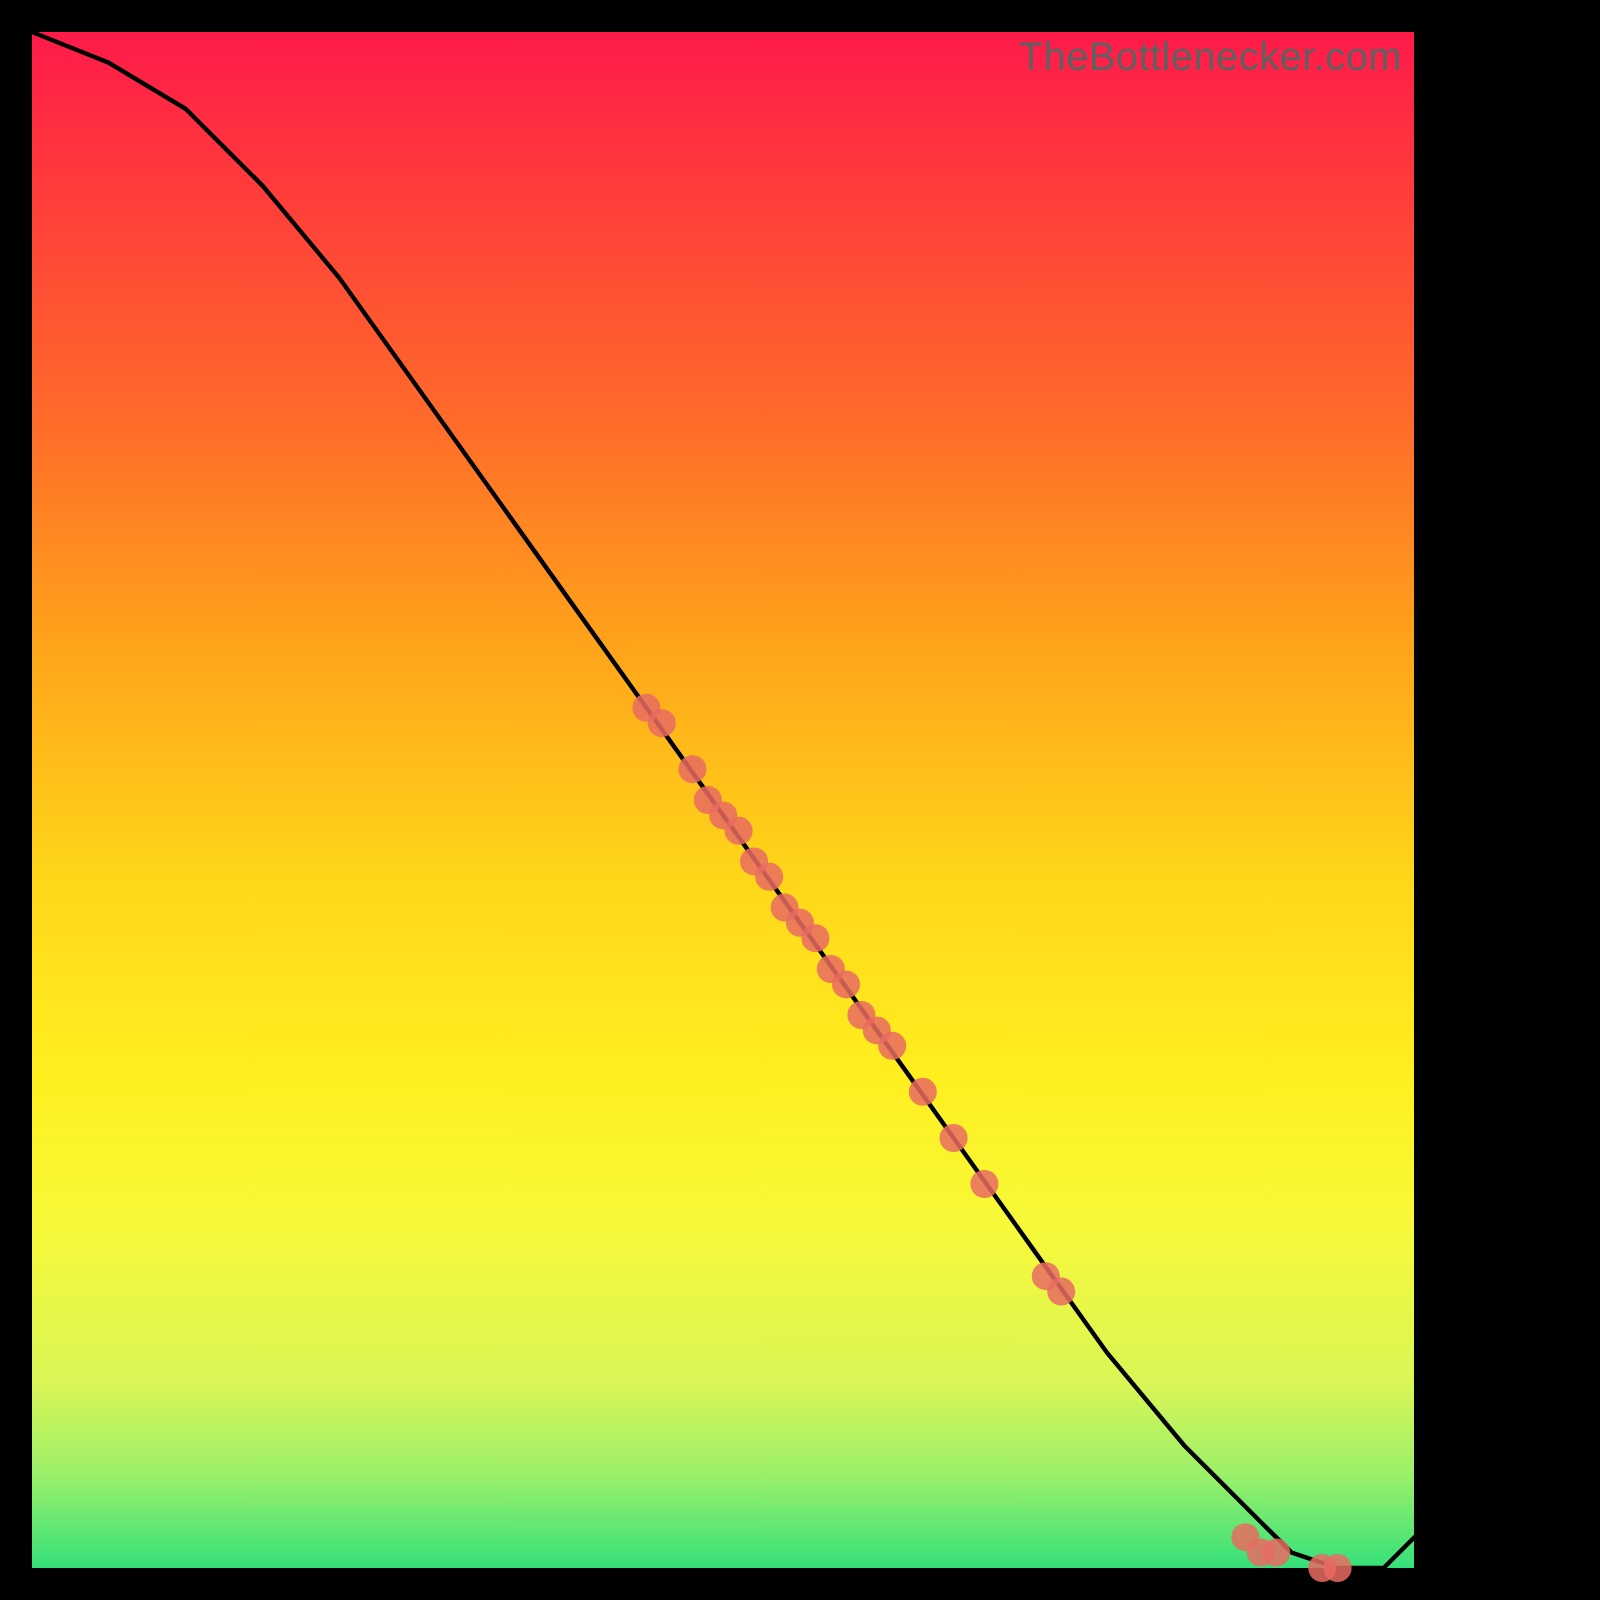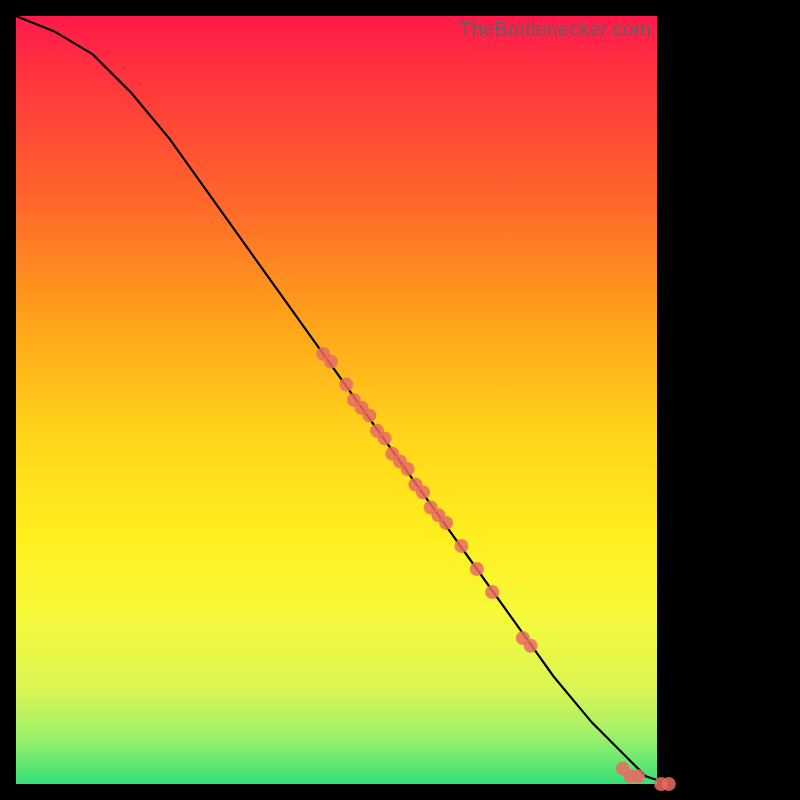--- a/index.html
+++ b/index.html
@@ -13,21 +13,21 @@
   .stage {
     position: relative;
     width: 800px;
     height: 800px;
     background: #000;
   }
   .plot {
     position: absolute;
     left: 16px;
     top: 16px;
-    width: 641px;
+    width: 691px;
     height: 768px;
     
     background: linear-gradient(
       to bottom,
       #ff1a4a 0%,
       #ff3b3b 10%,
       #ff6a2a 25%,
       #ffa41a 40%,
       #ffd61a 55%,
       #ffef1f 68%,

